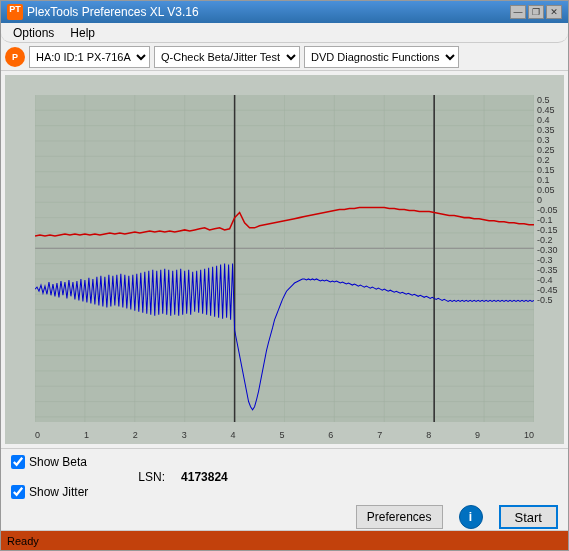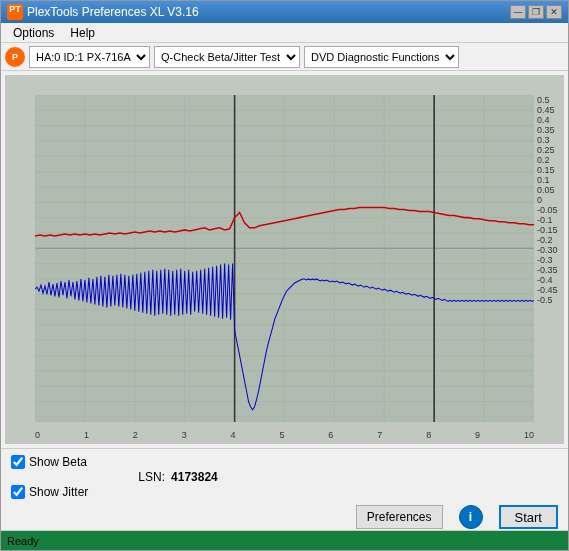--- a/index.html
+++ b/index.html
@@ -63,20 +63,21 @@
       color: #333;
     }
     .menu-bar {
       background: #f0f0f0;
       border-bottom: 1px solid #ccc;
       height: 20px;
       display: flex;
       align-items: center;
       padding: 0 4px;
       flex-shrink: 0;
+      border-radius: 10px;
     }
     .menu-item {
       padding: 2px 8px;
       cursor: pointer;
       font-size: 12px;
     }
     .toolbar {
       background: #f0f0f0;
       border-bottom: 1px solid #ccc;
       height: 28px;
@@ -173,21 +174,21 @@
       gap: 4px;
       font-size: 12px;
     }
     .checkbox-item input[type="checkbox"] {
       width: 14px;
       height: 14px;
     }
     .lsn-area {
       display: flex;
       align-items: flex-start;
-      gap: 6px;
+      gap: 16px;
       margin-left: 20px;
     }
     .lsn-label {
       font-size: 12px;
     }
     .lsn-value {
       font-size: 12px;
       font-weight: bold;
     }
     .buttons-row {
@@ -221,21 +222,21 @@
       border-radius: 12px;
       color: white;
       font-size: 12px;
       font-weight: bold;
       cursor: pointer;
       display: flex;
       align-items: center;
       justify-content: center;
     }
     .status-bar {
-      background: #15803d;
+      background: #c2410c;
       border-top: 1px solid #ccc;
       height: 20px;
       display: flex;
       align-items: center;
       padding: 0 6px;
       font-size: 11px;
       flex-shrink: 0;
     }
     .checkboxes-col {
       display: flex;

